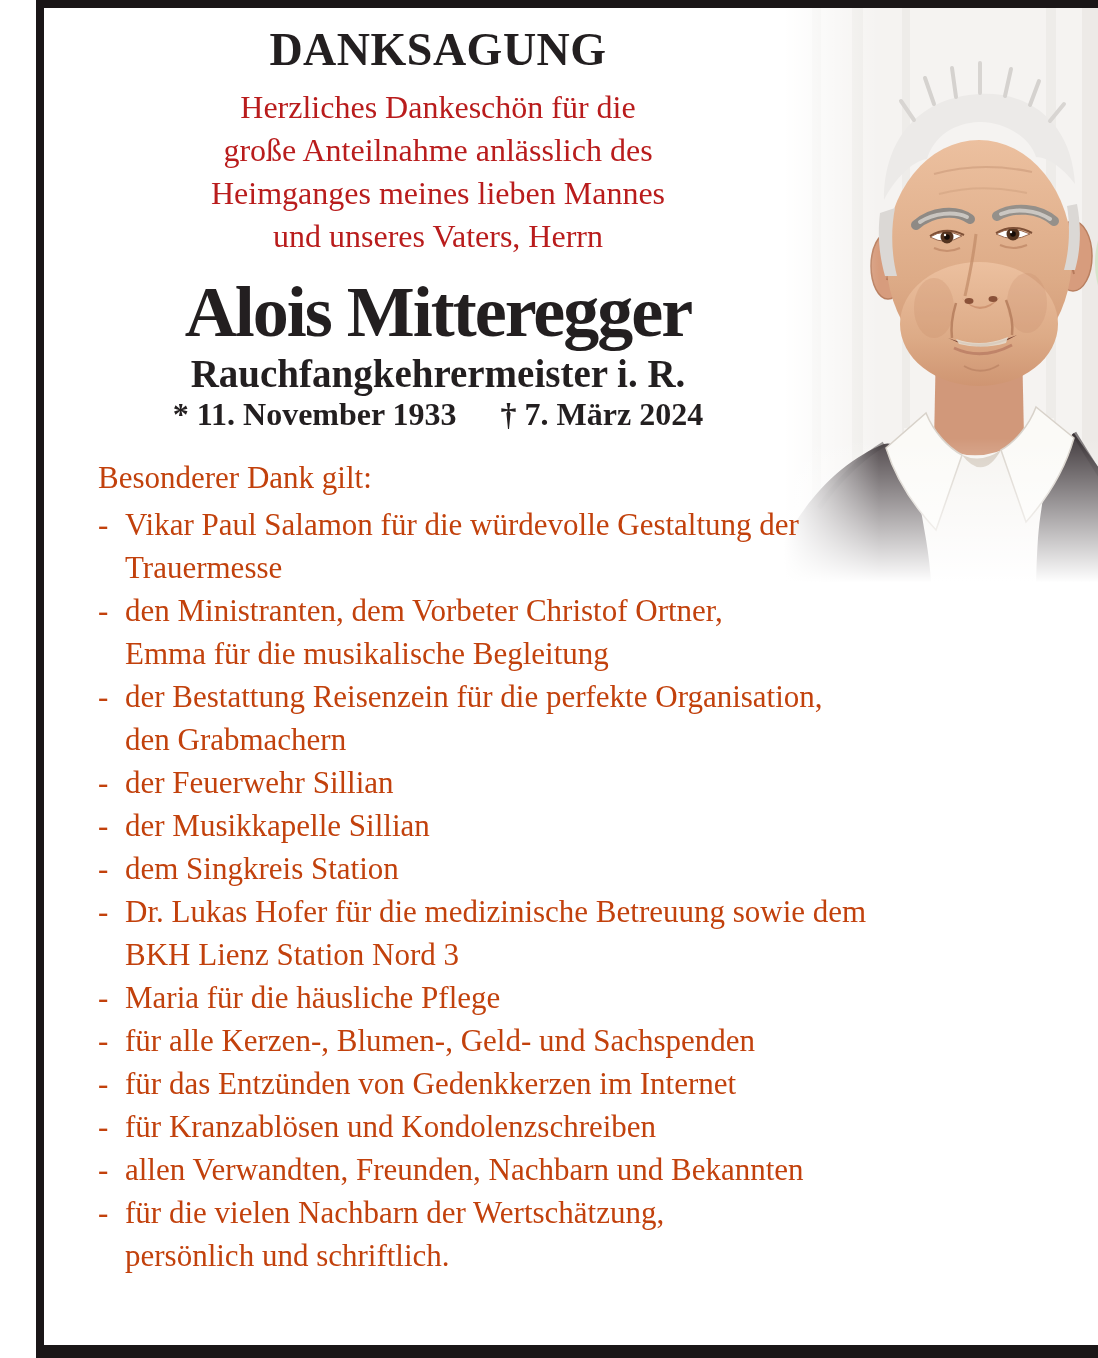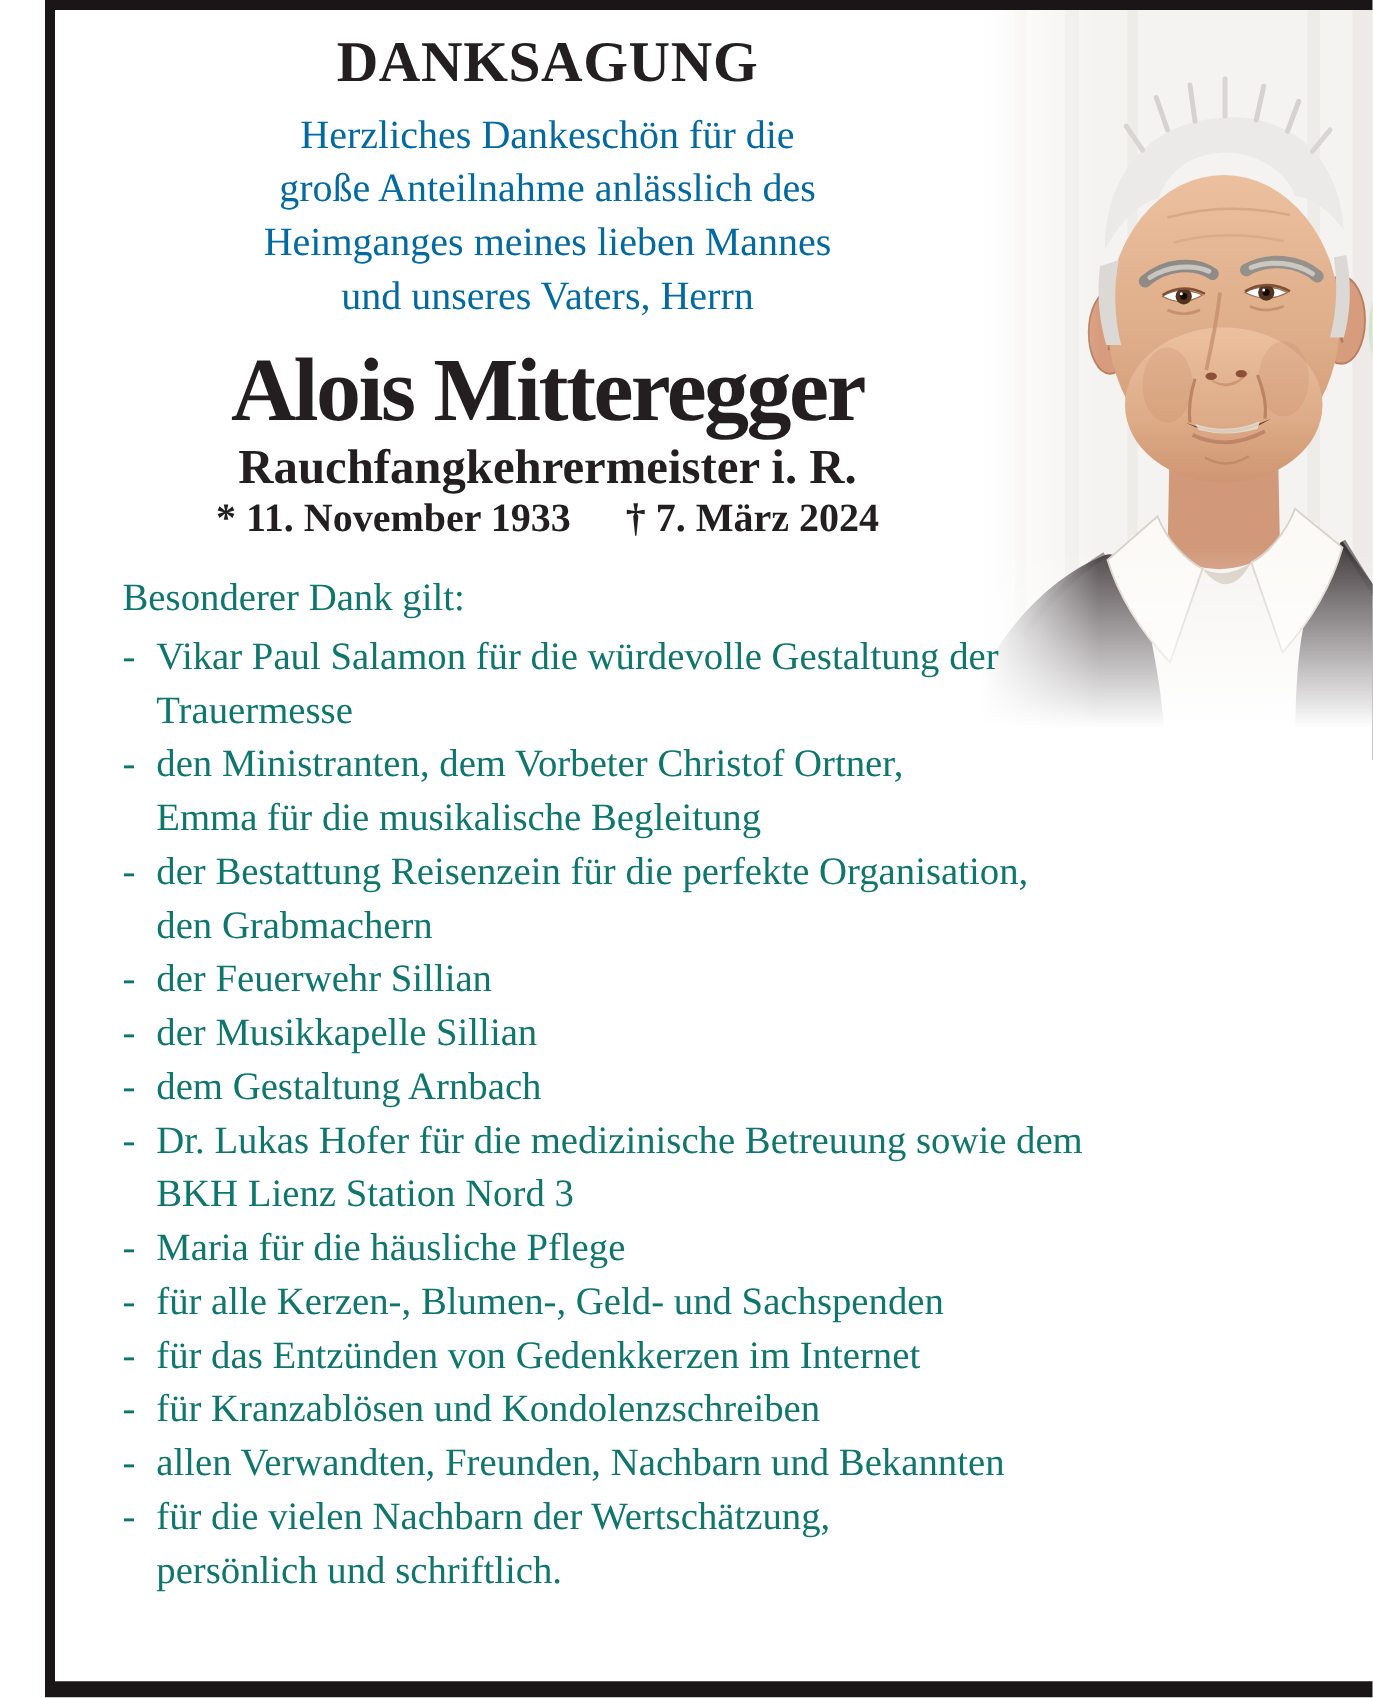--- a/index.html
+++ b/index.html
@@ -17,31 +17,31 @@
     margin-left:36px;
   }
   .photo-wrap{
     position:absolute;top:0;right:0;width:340px;height:600px;z-index:0;
   }
   .content{position:relative;z-index:1;}
   .left-col{width:788px;text-align:center;padding-top:16px;}
   .title{
     font-size:46px;font-weight:bold;letter-spacing:0.5px;line-height:52px;
   }
-  .intro{margin-top:10px;font-size:32px;line-height:43px;color:#0369a1;}
+  .intro{margin-top:10px;font-size:32px;line-height:43px;color:#b91c1c;}
   .name{
     margin-top:14px;font-size:72px;font-weight:bold;letter-spacing:-2px;
     line-height:80px;white-space:nowrap;
   }
   .role{font-size:39px;font-weight:bold;margin-top:4px;line-height:36px;}
   .dates{
     font-size:32px;font-weight:bold;margin-top:4px;line-height:36px;
     display:flex;justify-content:center;gap:44px;white-space:nowrap;
   }
-  .thanks{margin:24px 46px 0 54px;text-align:left;font-size:31px;line-height:43px;color:#0f766e;}
+  .thanks{margin:24px 46px 0 54px;text-align:left;font-size:31px;line-height:43px;color:#c2410c;}
   .thanks-heading{margin-bottom:4px;}
   .thank-line{display:flex;}
   .thank-line .dash{width:27px;flex:0 0 27px;}
   .footer{
     position:absolute;left:62px;right:48px;bottom:16px;
     display:flex;justify-content:space-between;align-items:baseline;
     font-size:31px;line-height:36px;z-index:1;
   }
   .signature{font-weight:bold;}
   .side-number{
@@ -207,21 +207,21 @@
           <div class="thank-line">
           <span class="dash">-</span>
           <span class="txt">der Feuerwehr Sillian</span>
         </div>
           <div class="thank-line">
           <span class="dash">-</span>
           <span class="txt">der Musikkapelle Sillian</span>
         </div>
           <div class="thank-line">
           <span class="dash">-</span>
-          <span class="txt">dem Gestaltung Arnbach</span>
+          <span class="txt">dem Singkreis Station</span>
         </div>
           <div class="thank-line">
           <span class="dash">-</span>
           <span class="txt">Dr. Lukas Hofer für die medizinische Betreuung sowie dem</span>
         </div>
           <div class="thank-line">
           <span class="dash"></span>
           <span class="txt">BKH Lienz Station Nord 3</span>
         </div>
           <div class="thank-line">

